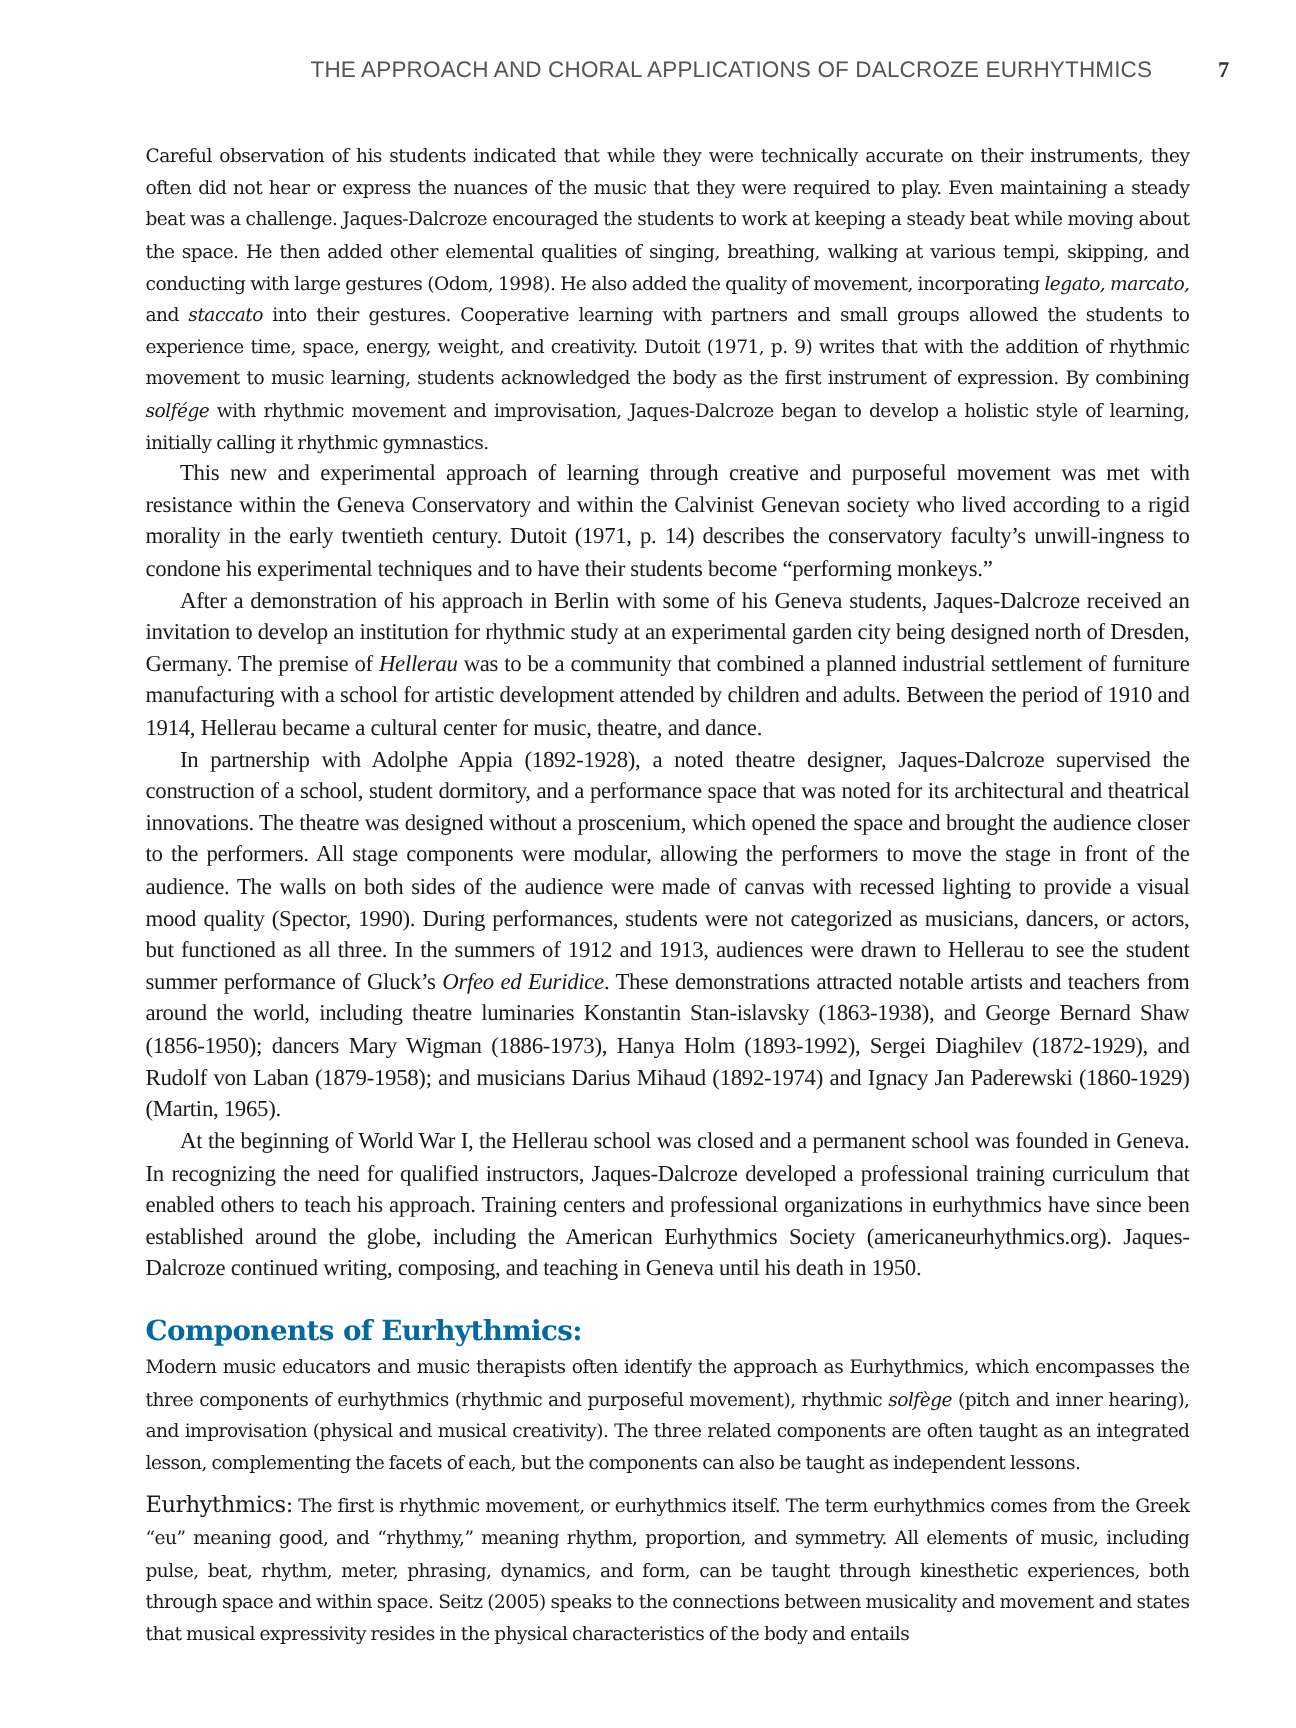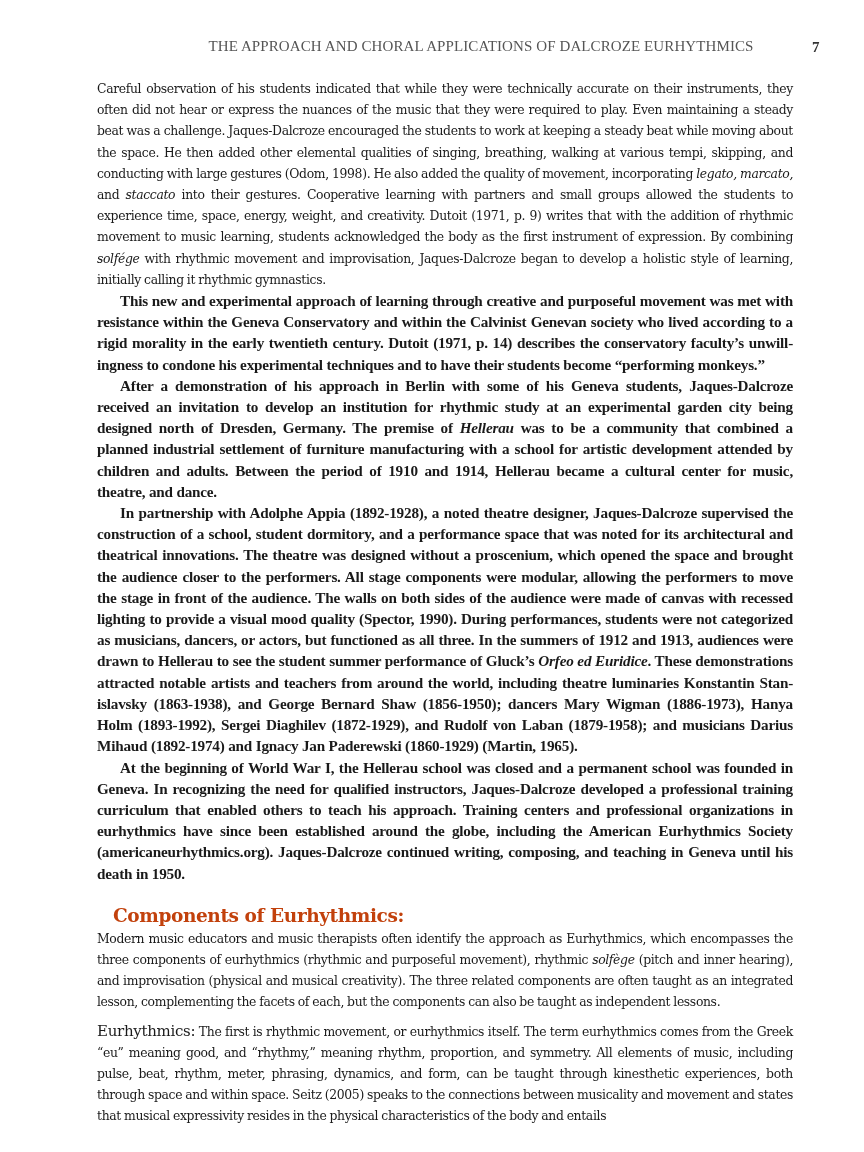--- a/index.html
+++ b/index.html
@@ -1,35 +1,35 @@
 <!DOCTYPE html>
 <html><head>
 <meta charset="utf-8">
 <style>
   html, body { margin: 0; padding: 0; background: #ffffff; }
   body { width: 864px; height: 1152px; position: relative; overflow: hidden; color: #1a1a1a; }
   .running-head {
-    position: absolute; top: 38px; left: 184px; width: 594px;
-    text-align: center; font-family: Liberation Serif, serif;
+    position: absolute; top: 38px; left: 207px; width: 594px;
+    text-align: left; font-family: Liberation Sans, sans-serif;
     font-size: 15px; color: #555; letter-spacing: 0.1px; white-space: nowrap;
   }
   .page-num {
     position: absolute; top: 39px; left: 812px;
     font-family: "Liberation Serif", serif; font-size: 15px; font-weight: bold; color: #333;
   }
   .body-wrap {
-    position: absolute; left: 97px; top: 78px; width: 696px;
+    position: absolute; left: 97px; top: 93px; width: 696px;
   }
   p { margin: 0; text-align: justify; }
   .p-a { font-family: "DejaVu Serif", serif; font-size: 12.4px; line-height: 21.2px; letter-spacing: -0.35px; word-spacing: -0.5px; }
-  .p-b { font-family: "Liberation Serif", serif; font-size: 15.2px; line-height: 21.2px; letter-spacing: -0.2px; font-weight: bold; }
+  .p-b { font-family: "Liberation Serif", serif; font-size: 15.2px; line-height: 21.2px; letter-spacing: -0.2px; }
   .indent { text-indent: 23px; }
   h2 {
-    margin: 20px 0 0 16px; font-family: "DejaVu Serif", serif; font-size: 18.5px;
-    font-weight: bold; line-height: 24px; letter-spacing: -0.4px; color: #c2410c;
+    margin: 20px 0 0 0; font-family: "DejaVu Serif", serif; font-size: 18.5px;
+    font-weight: bold; line-height: 24px; letter-spacing: -0.4px; color: #0369a1;
   }
   .run-in { font-family: "DejaVu Serif", serif; font-weight: normal; font-size: 15px; letter-spacing: -0.3px; }
   .gap { height: 8px; }
   em { font-style: italic; }
 </style>
 </head>
 <body>
 
 <div class="running-head">THE APPROACH AND CHORAL APPLICATIONS OF DALCROZE EURHYTHMICS</div>
 <div class="page-num">7</div>

